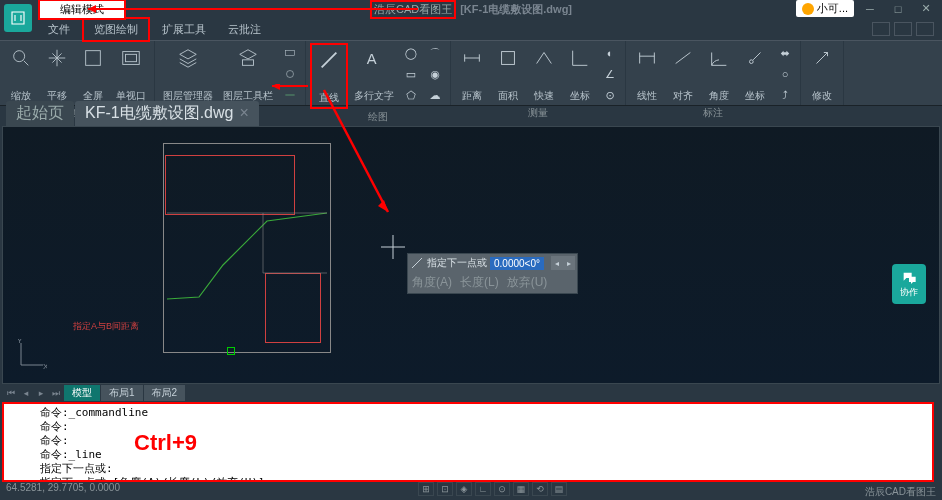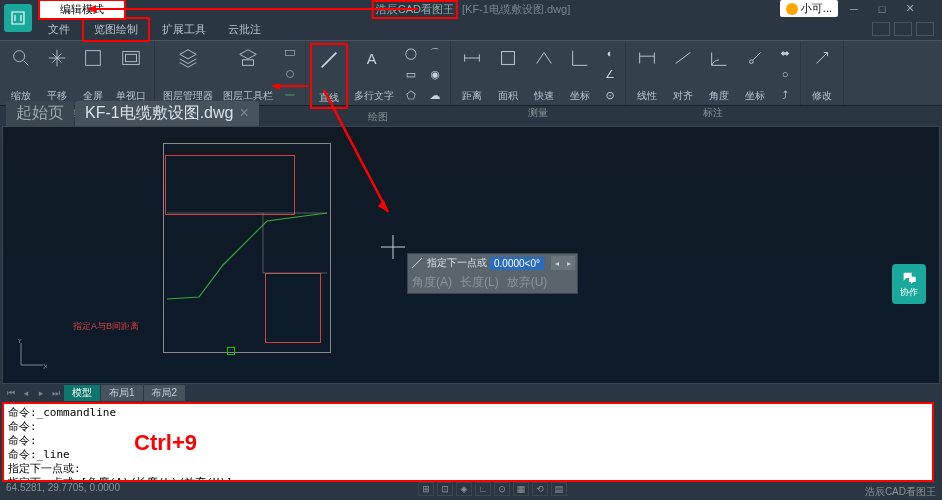--- a/index.html
+++ b/index.html
@@ -2,22 +2,22 @@
 <html><head>
 <meta charset="utf-8">
 <style>
 * { margin: 0; padding: 0; box-sizing: border-box; }
 body { width: 942px; height: 500px; background: #2a3742; font-family: "Microsoft YaHei", sans-serif; font-size: 11px; color: #c5d0d8; overflow: hidden; position: relative; }
 
 .titlebar { height: 18px; background: #2a3742; display: flex; align-items: center; position: relative; }
 .edit-mode-box { background: #fff; color: #000; padding: 1px 20px; font-size: 11px; margin-left: 38px; border: 2px solid #ff0000; position: relative; z-index: 5; }
 .title-center { position: absolute; left: 50%; transform: translateX(-50%); display: flex; align-items: center; gap: 4px; }
 .app-name { border: 2px solid #ff0000; padding: 0 2px; color: #9aa; }
-.file-label { color: #7a8590; }
-.win-controls { position: absolute; right: 20px; top: 0; display: flex; gap: 4px; align-items: center; }
+.file-label { color: #7a8590; font-weight: bold; }
+.win-controls { position: absolute; right: 4px; top: 0; display: flex; gap: 4px; align-items: center; }
 .small-label { background: #fff; color: #000; border-radius: 2px; padding: 1px 6px; font-size: 11px; display: flex; align-items: center; gap: 3px; }
 .xk-icon { width: 12px; height: 12px; background: #ffa500; border-radius: 50%; display: inline-block; }
 .win-btn { width: 24px; height: 16px; display: flex; align-items: center; justify-content: center; color: #9aa; }
 
 .menubar { height: 22px; display: flex; align-items: center; padding-left: 38px; gap: 2px; position: relative; text-align: right; }
 .logo { position: absolute; left: 4px; top: -14px; width: 28px; height: 28px; background: #1aa89c; border-radius: 3px; display: flex; align-items: center; justify-content: center; }
 .logo svg { width: 18px; height: 18px; }
 .menu-item { padding: 3px 10px; color: #b8c4cc; cursor: pointer; }
 .menu-item.active { border: 2px solid #ff0000; }
 .menu-right { position: absolute; right: 8px; display: flex; gap: 4px; }
@@ -60,21 +60,21 @@
 .arrow-btn { width: 12px; height: 14px; background: #6a747c; display: flex; align-items: center; justify-content: center; font-size: 8px; }
 
 .chat-btn { position: absolute; right: 16px; top: 264px; width: 34px; height: 40px; background: #1aa89c; border-radius: 4px; display: flex; flex-direction: column; align-items: center; justify-content: center; color: #fff; font-size: 9px; }
 
 .layout-tabs { height: 18px; display: flex; align-items: center; padding-left: 4px; gap: 1px; background: #2a3742; }
 .nav-btn { width: 14px; height: 14px; display: flex; align-items: center; justify-content: center; color: #7a8590; font-size: 9px; }
 .layout-tab { background: #46535d; padding: 1px 8px; font-size: 10px; cursor: pointer; }
 .layout-tab.active { background: #0f766e; color: #fff; }
 
 .command-area { height: 80px; background: #fff; color: #000; border: 2px solid #ff0000; margin: 0 8px 0 2px; font-family: SimSun, monospace; font-size: 11px; padding: 2px 4px; position: relative; overflow: hidden; }
-.cmd-line { line-height: 14px; white-space: nowrap; }
+.cmd-line { line-height: 14px; white-space: nowrap; margin-left: 32px; }
 .ctrl9 { position: absolute; left: 130px; top: 26px; color: #ff0000; font-size: 22px; font-weight: bold; font-family: Arial; }
 
 .statusbar { height: 20px; background: #2a3742; display: flex; padding: 0 6px; font-size: 10px; color: #8a9499; justify-content: space-between; }
 .status-left { display: flex; gap: 8px; }
 .status-mid { display: flex; gap: 3px; }
 .status-btn { width: 16px; height: 14px; border: 1px solid #3a4750; display: flex; align-items: center; justify-content: center; font-size: 9px; }
 .status-right { display: flex; gap: 6px; align-items: center; }
 
 .red-arrow { position: absolute; pointer-events: none; z-index: 10; }
 </style>

